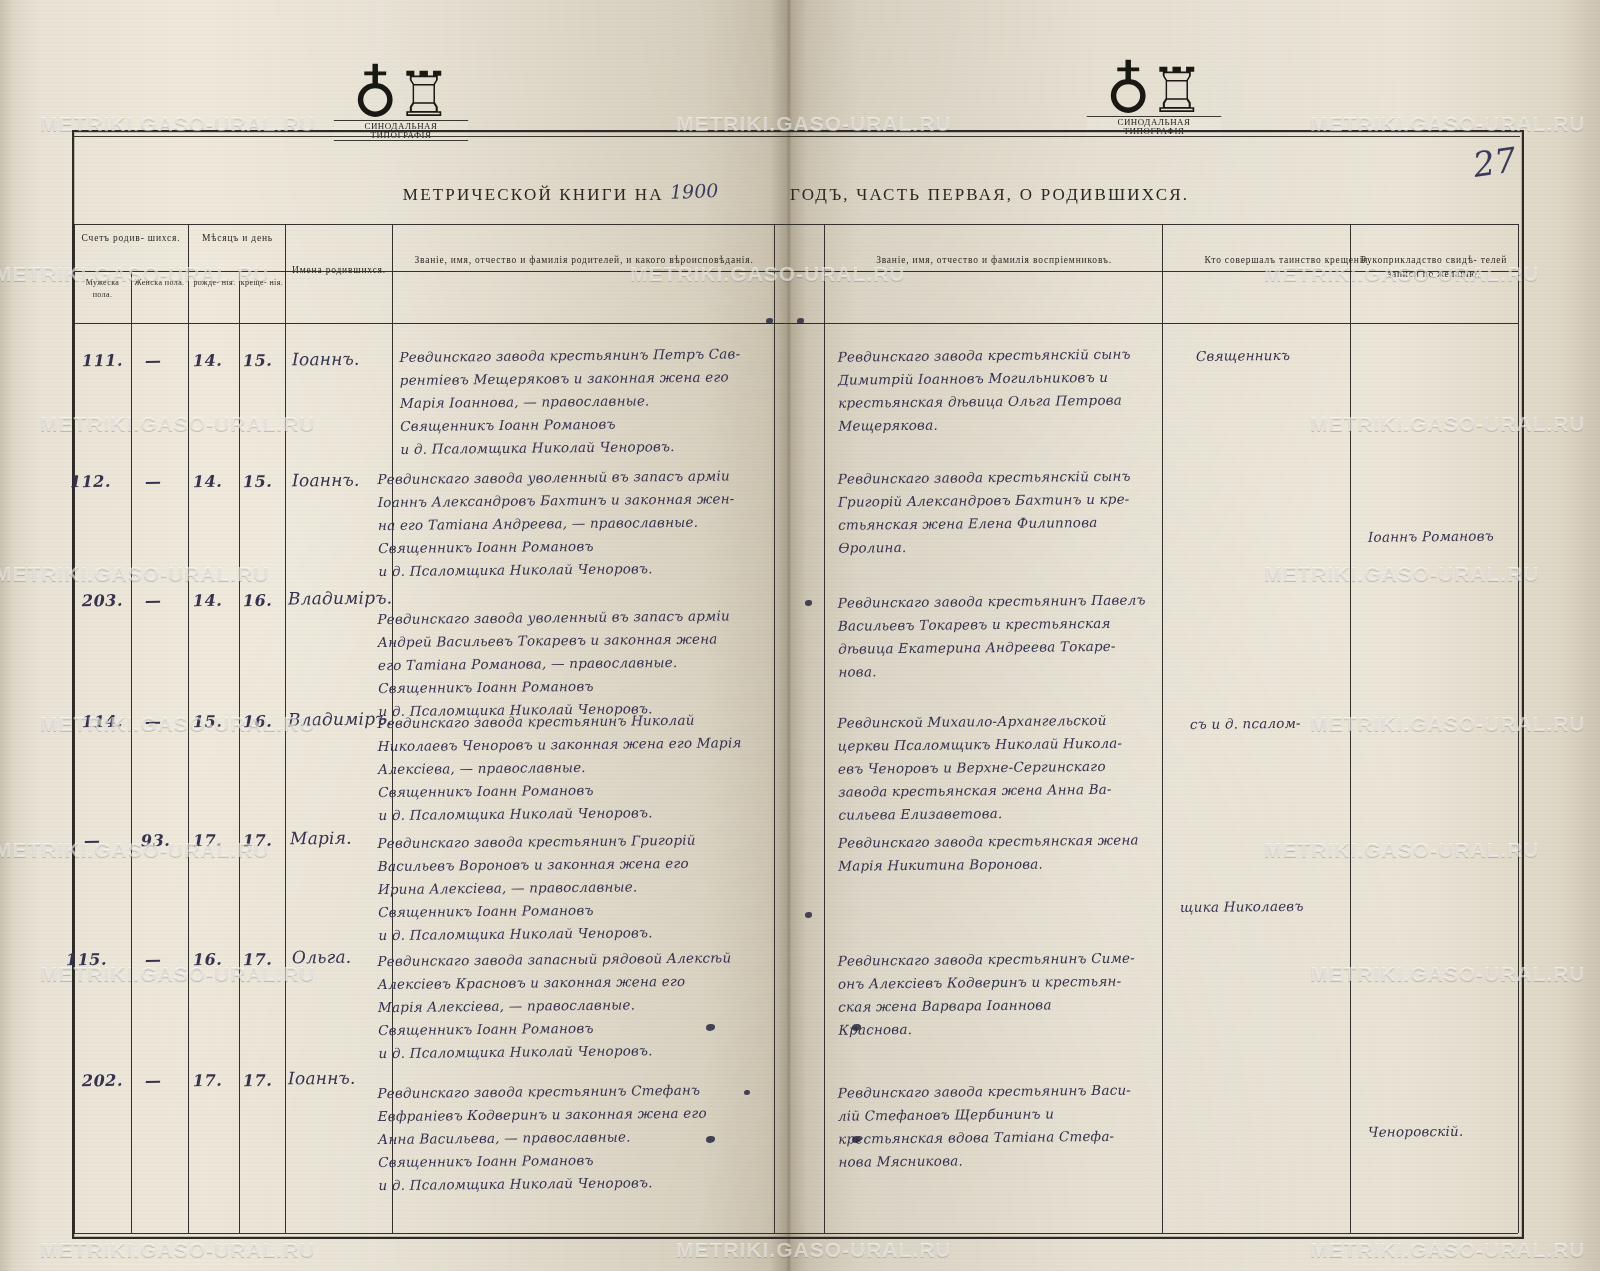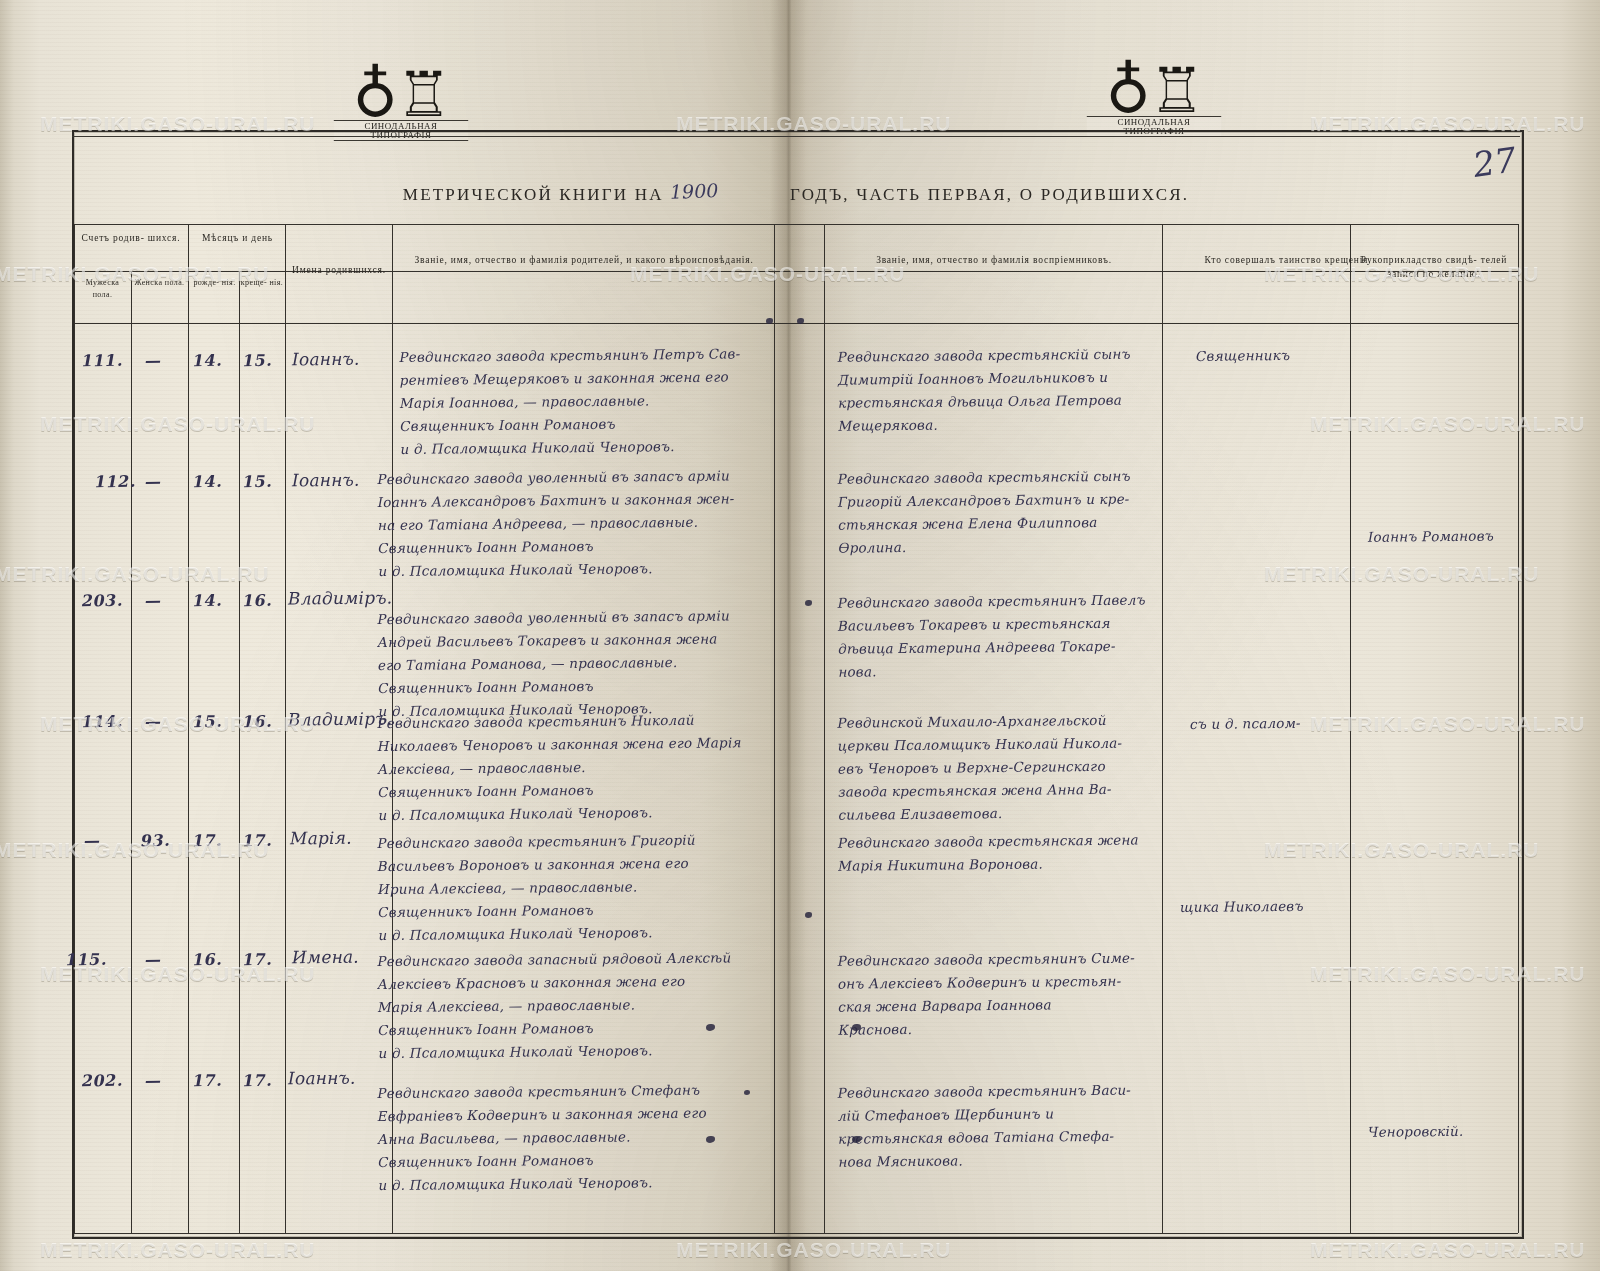--- a/index.html
+++ b/index.html
@@ -282,21 +282,21 @@
 Марія Іоаннова, — православные.
                 Священникъ Іоанн Романовъ
 и д. Псаломщика Николай Ченоровъ.</div>
   <div class="hand small" style="left:838px; top:344px; width:320px;">Ревдинскаго завода крестьянскій сынъ
 Димитрій Іоанновъ Могильниковъ и
 крестьянская дѣвица Ольга Петрова
 Мещерякова.</div>
   <div class="hand small" style="left:1196px; top:344px; width:170px;">Священникъ</div>
   <div class="hand small" style="left:1370px; top:344px; width:150px;"></div>
 
-  <div class="hand num" style="left:95px; top:469px;">112.</div>
+  <div class="hand num" style="left:70px; top:469px;">112.</div>
   <div class="hand num" style="left:145px; top:469px;">—</div>
   <div class="hand num" style="left:193px; top:469px;">14.</div>
   <div class="hand num" style="left:243px; top:469px;">15.</div>
   <div class="hand name" style="left:292px; top:468px;">Іоаннъ.</div>
   <div class="hand small" style="left:378px; top:466px; width:392px;">Ревдинскаго завода уволенный въ запасъ арміи
 Іоаннъ Александровъ Бахтинъ и законная жен-
 на его Татіана Андреева, — православные.
                 Священникъ Іоанн Романовъ
 и д. Псаломщика Николай Ченоровъ.</div>
   <div class="hand small" style="left:838px; top:466px; width:320px;">Ревдинскаго завода крестьянскій сынъ
@@ -353,21 +353,21 @@
 и д. Псаломщика Николай Ченоровъ.</div>
   <div class="hand small" style="left:838px; top:830px; width:320px;">Ревдинскаго завода крестьянская жена
 Марія Никитина Воронова.</div>
   <div class="hand small" style="left:1180px; top:895px; width:190px;">щика Николаевъ</div>
   <div class="hand small" style="left:1370px; top:830px; width:150px;"></div>
 
   <div class="hand num" style="left:66px; top:947px;">115.</div>
   <div class="hand num" style="left:145px; top:947px;">—</div>
   <div class="hand num" style="left:193px; top:947px;">16.</div>
   <div class="hand num" style="left:243px; top:947px;">17.</div>
-  <div class="hand name" style="left:292px; top:945px;">Имена.</div>
+  <div class="hand name" style="left:292px; top:945px;">Ольга.</div>
   <div class="hand small" style="left:378px; top:948px; width:392px;">Ревдинскаго завода запасный рядовой Алексѣй
 Алексіевъ Красновъ и законная жена его
 Марія Алексіева, — православные.
                 Священникъ Іоанн Романовъ
 и д. Псаломщика Николай Ченоровъ.</div>
   <div class="hand small" style="left:838px; top:948px; width:320px;">Ревдинскаго завода крестьянинъ Симе-
 онъ Алексіевъ Кодверинъ и крестьян-
 ская жена Варвара Іоаннова
 Краснова.</div>
   <div class="hand small" style="left:1196px; top:948px; width:170px;"></div>

